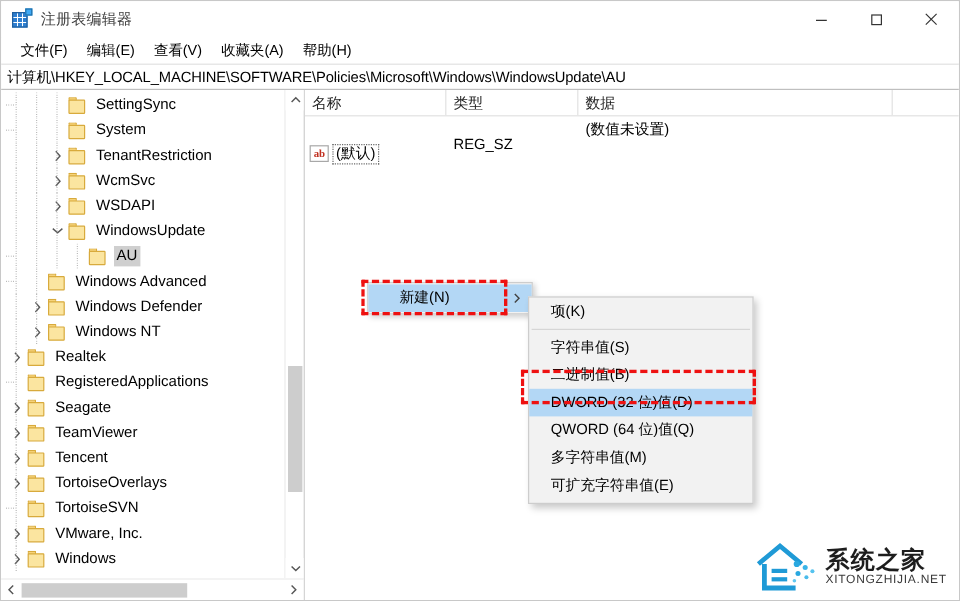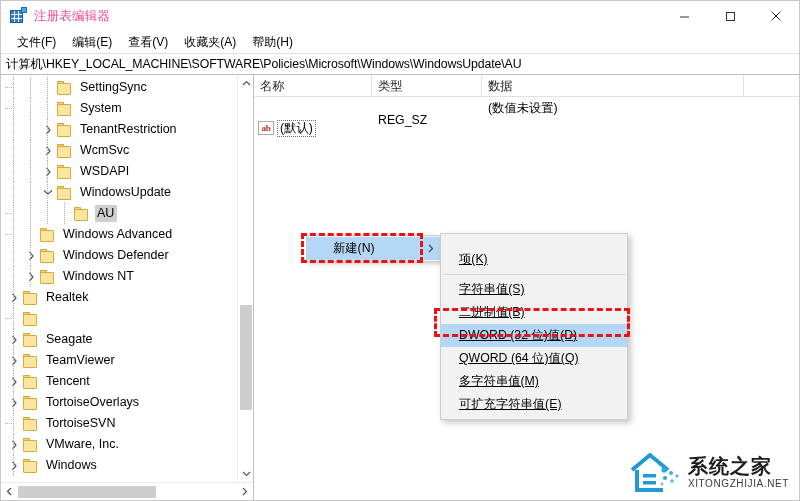--- a/index.html
+++ b/index.html
@@ -60,21 +60,21 @@
   #app-icon .badge {
     position: absolute;
     right: -1px; top: -1px;
     width: 6px; height: 6px;
     background: #3fa9f5;
     border: 1px solid #1f6fa8;
     box-sizing: border-box;
   }
   #window-title {
     font-size: 12.5px;
-    color: #ec4899;
+    color: #404040;
     letter-spacing: 0.2px;
   }
   #window-controls {
     position: absolute;
     right: 0; top: 0;
     height: 30px;
     display: flex;
   }
   .win-btn {
     width: 46px; height: 30px;
@@ -364,28 +364,27 @@
   .ctx-arrow {
     position: absolute;
     right: 9px;
     top: 50%;
     transform: translateY(-50%);
   }
 
   #submenu {
     position: absolute;
     left: 439px;
-    top: 158px;
+    top: 172px;
     width: 186px;
     background: #f2f2f2;
     border: 1px solid #cdcdcd;
     box-shadow: 3px 3px 6px rgba(0,0,0,0.22);
-    padding: 14px 0 3px 0;
+    padding: 0 0 3px 0;
     z-index: 41;
-    text-decoration: underline;
   }
   .sub-item {
     height: 23px;
     display: flex;
     align-items: center;
     padding-left: 18px;
     font-size: 12.3px;
     color: #000000;
     cursor: default;
     white-space: nowrap;
@@ -650,20 +649,21 @@
             <div class="tree-row">
               <div class="guide" style="left: 12px;"></div>
               <div style="width: 5px; flex: 0 0 auto;"></div>
               <div class="tw-expander">
                 <div class="guide-h" style="left: 4px;"></div>
               </div>
               <div class="tw-folder">
                 <div class="tab"></div>
                 <div class="body"></div>
               </div>
+              <span class="tw-label">RegisteredApplications</span>
             </div>
             <div class="tree-row">
               <div class="guide" style="left: 12px;"></div>
               <div style="width: 5px; flex: 0 0 auto;"></div>
               <div class="tw-expander">
                 <svg width="7" height="10" viewBox="0 0 7 10">
                   <polyline points="1.5,1 5,5 1.5,9" fill="none" stroke="#5a5a5a" stroke-width="1.2"></polyline>
                 </svg>
               </div>
               <div class="tw-folder">

